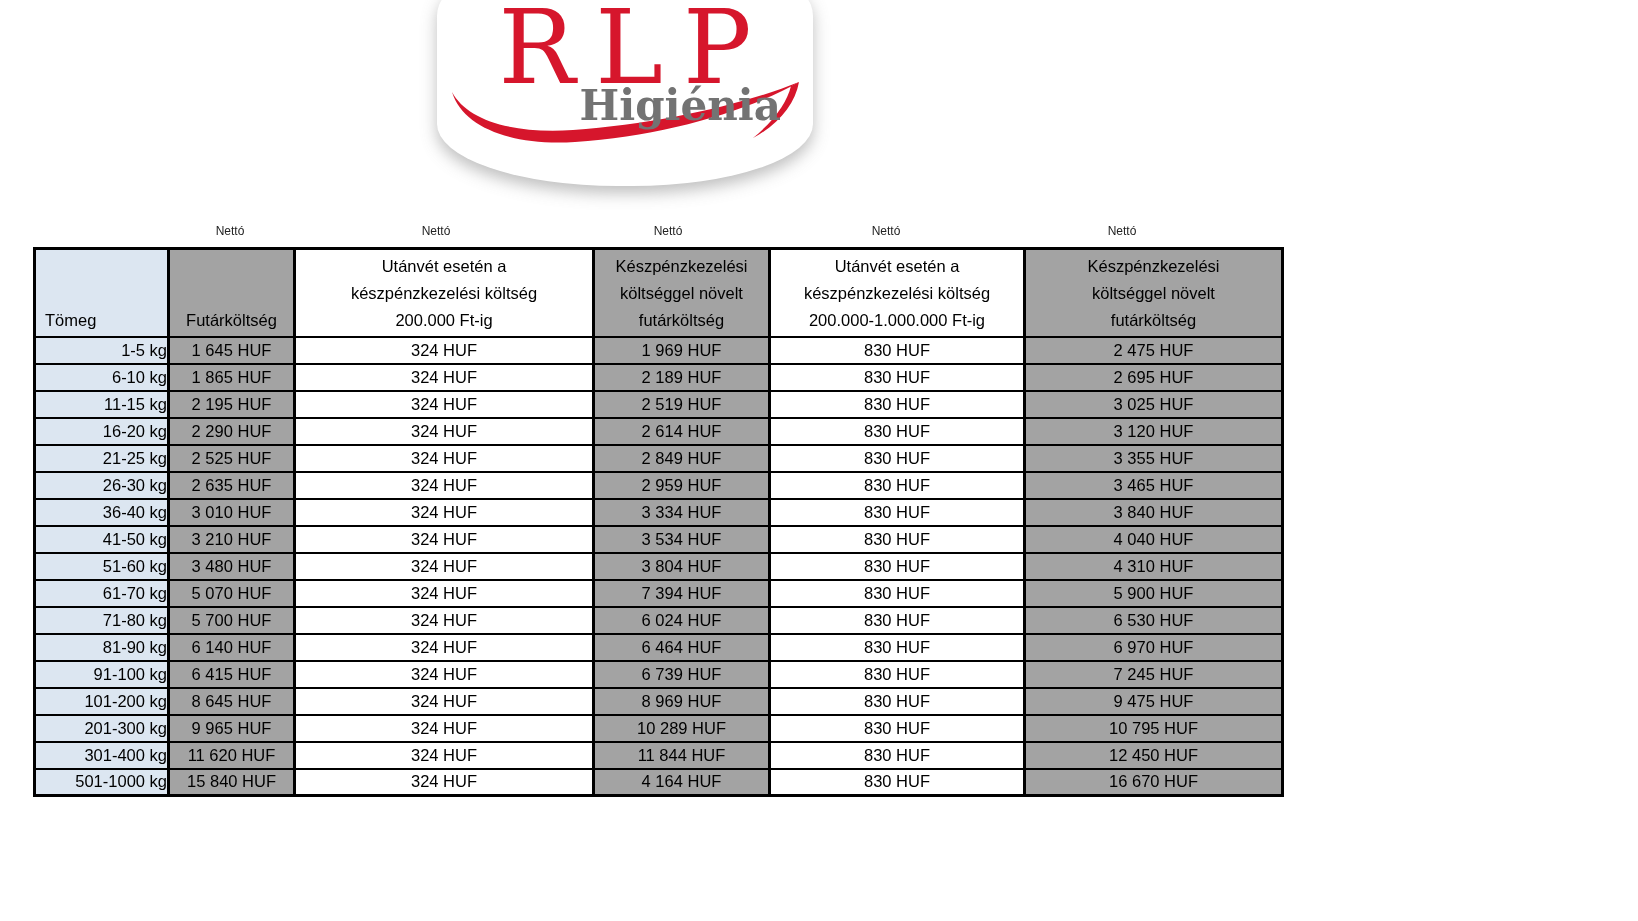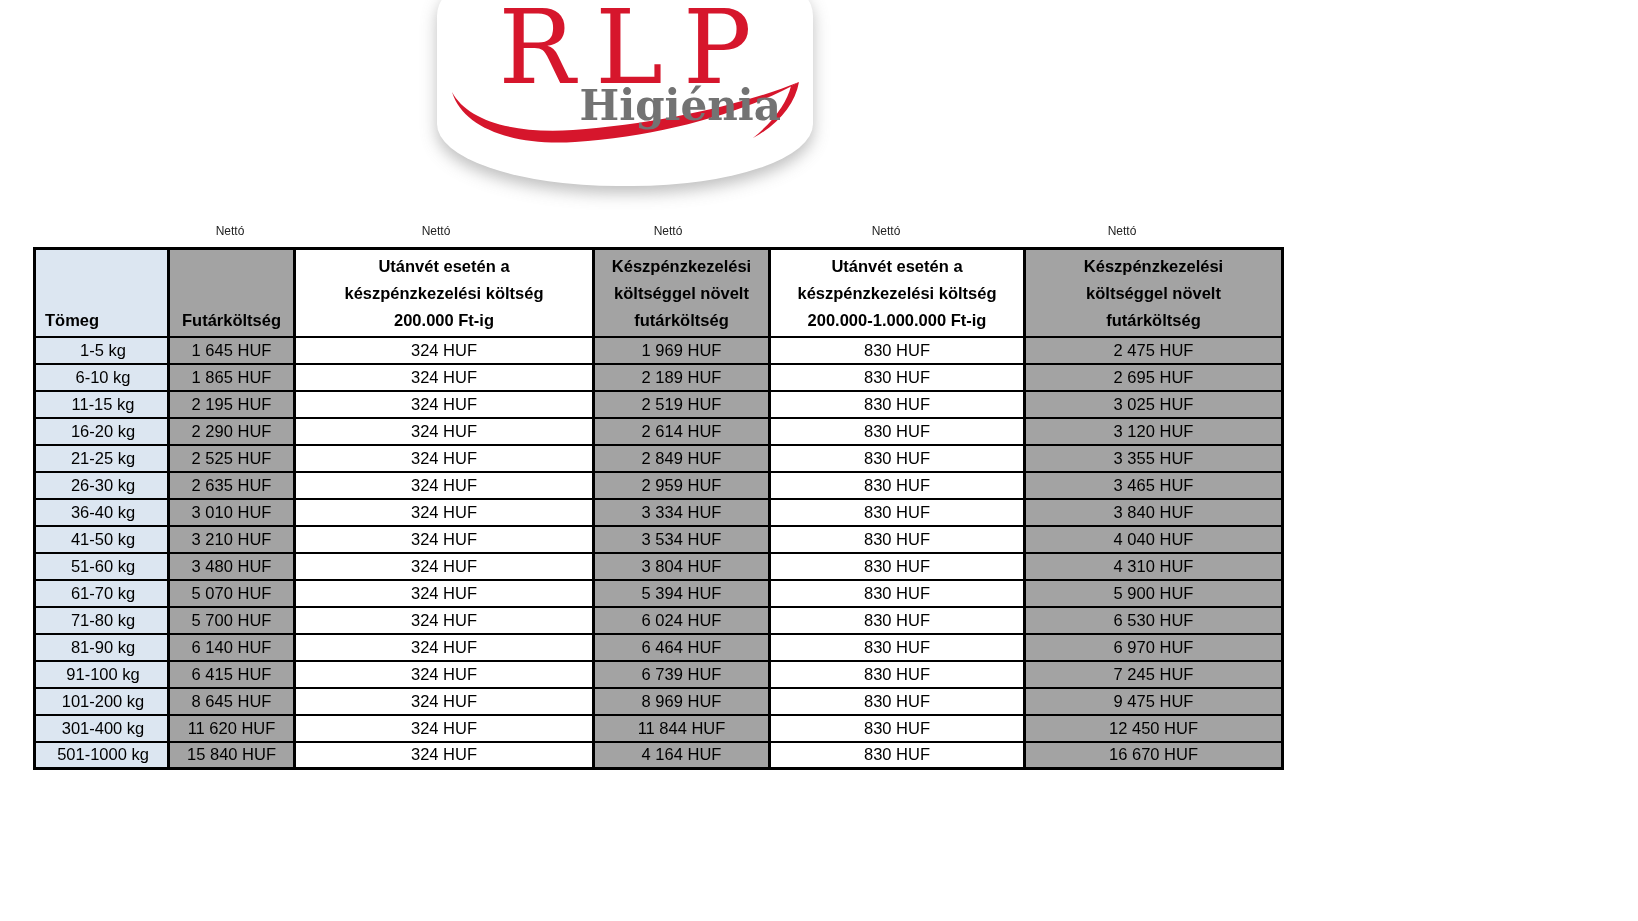--- a/index.html
+++ b/index.html
@@ -49,25 +49,25 @@
     border: 3px solid #000;
     font-size: 16.5px;
   }
   table.price th, table.price td {
     border-top: 2px solid #000; border-bottom: 2px solid #000;
     border-left: 3px solid #000; border-right: 3px solid #000;
     overflow: hidden; white-space: nowrap;
   }
   tr.header-row { height: 88px; }
   tr.data-row { height: 27px; }
-  th { font-weight: bold; vertical-align: bottom; padding-bottom: 2px; line-height: 27px; }
+  th { font-weight: normal; vertical-align: bottom; padding-bottom: 2px; line-height: 27px; }
   th.c1 { text-align: left; padding-left: 9px; }
   th .hline { text-align: center; line-height: 27px; }
   td { vertical-align: middle; text-align: center; }
-  td.c1 { text-align: center; padding-left: 3px; }
+  td.c1 { text-align: right; padding-left: 3px; }
 
   .bg-blue { background: #dce6f1; }
   .bg-lav  { background: #a3a3a3; }
   .bg-white{ background: #ffffff; }
 </style>
 </head>
 <body>
 
 <div class="logo-badge">
   <div class="logo-rlp">RLP</div>
@@ -192,21 +192,21 @@
     <td class="bg-lav">3 480 HUF</td>
     <td class="bg-white">324 HUF</td>
     <td class="bg-lav">3 804 HUF</td>
     <td class="bg-white">830 HUF</td>
     <td class="bg-lav">4 310 HUF</td>
   </tr>
       <tr class="data-row">
     <td class="c1 bg-blue">61-70 kg</td>
     <td class="bg-lav">5 070 HUF</td>
     <td class="bg-white">324 HUF</td>
-    <td class="bg-lav">5 394 HUF</td>
+    <td class="bg-lav">7 394 HUF</td>
     <td class="bg-white">830 HUF</td>
     <td class="bg-lav">5 900 HUF</td>
   </tr>
       <tr class="data-row">
     <td class="c1 bg-blue">71-80 kg</td>
     <td class="bg-lav">5 700 HUF</td>
     <td class="bg-white">324 HUF</td>
     <td class="bg-lav">6 024 HUF</td>
     <td class="bg-white">830 HUF</td>
     <td class="bg-lav">6 530 HUF</td>
@@ -229,20 +229,28 @@
   </tr>
       <tr class="data-row">
     <td class="c1 bg-blue">101-200 kg</td>
     <td class="bg-lav">8 645 HUF</td>
     <td class="bg-white">324 HUF</td>
     <td class="bg-lav">8 969 HUF</td>
     <td class="bg-white">830 HUF</td>
     <td class="bg-lav">9 475 HUF</td>
   </tr>
       <tr class="data-row">
+    <td class="c1 bg-blue">201-300 kg</td>
+    <td class="bg-lav">9 965 HUF</td>
+    <td class="bg-white">324 HUF</td>
+    <td class="bg-lav">10 289 HUF</td>
+    <td class="bg-white">830 HUF</td>
+    <td class="bg-lav">10 795 HUF</td>
+  </tr>
+      <tr class="data-row">
     <td class="c1 bg-blue">301-400 kg</td>
     <td class="bg-lav">11 620 HUF</td>
     <td class="bg-white">324 HUF</td>
     <td class="bg-lav">11 844 HUF</td>
     <td class="bg-white">830 HUF</td>
     <td class="bg-lav">12 450 HUF</td>
   </tr>
       <tr class="data-row">
     <td class="c1 bg-blue">501-1000 kg</td>
     <td class="bg-lav">15 840 HUF</td>

